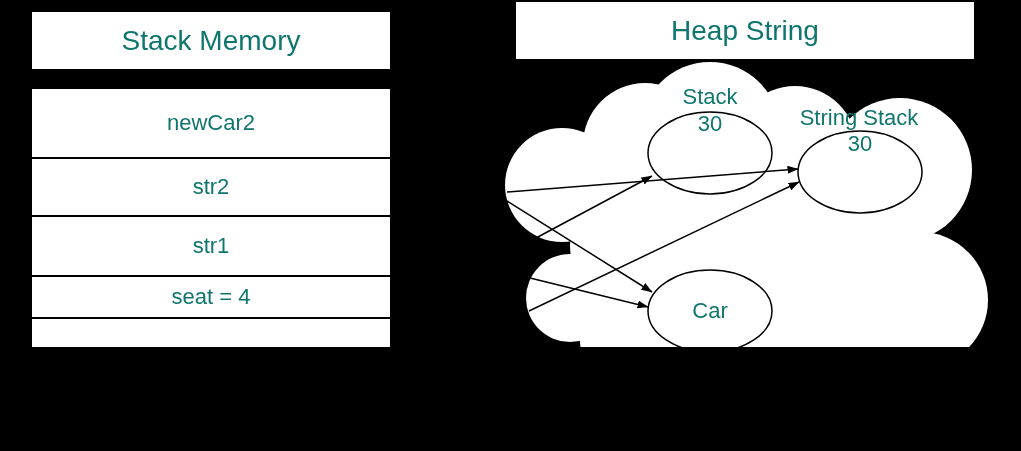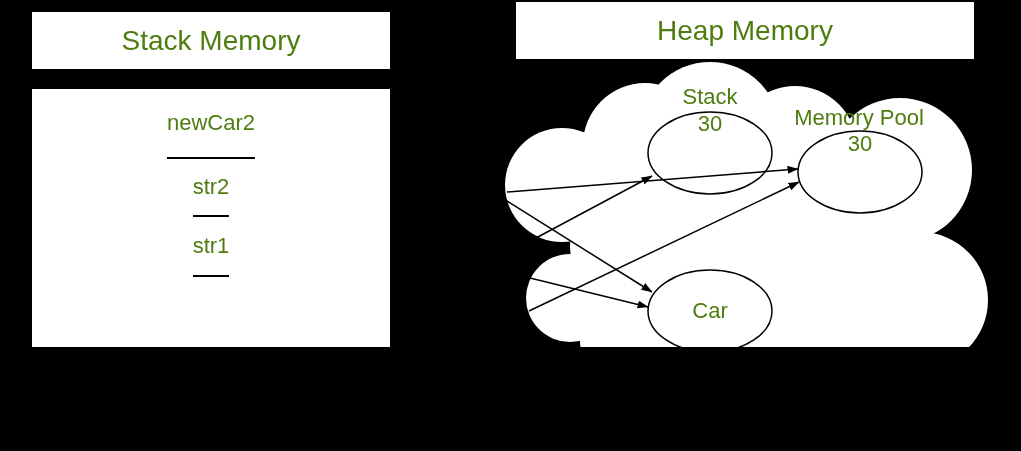--- a/index.html
+++ b/index.html
@@ -3,40 +3,39 @@
 <meta charset="utf-8">
 <style>
   html, body { margin: 0; padding: 0; background: #000; }
   #canvas {
     position: relative;
     width: 1021px;
     height: 347px;
     background: #000;
     overflow: hidden;
     font-family: "Liberation Sans", sans-serif;
-    color: #4d7c0f;
+    color: #0f766e;
   }
   .panel-title {
     position: absolute;
     background: #fff;
     display: flex;
     align-items: center;
     justify-content: center;
     font-size: 28px;
   }
   #stack-title { left: 32px; top: 12px; width: 358px; height: 57px; }
   #heap-title  { left: 516px; top: 2px; width: 458px; height: 57px; }
   #stack-box {
     position: absolute;
     left: 32px; top: 89px;
     width: 358px; height: 362px;
     background: #fff;
     display: flex;
     flex-direction: column;
-    align-items: center;
   }
   .stack-row {
     display: flex;
     align-items: center;
     justify-content: center;
     font-size: 22px;
     border-bottom: 2px solid #000;
     box-sizing: border-box;
     flex: 0 0 auto;
   }
@@ -53,21 +52,21 @@
 </head>
 <body>
 
 <div id="canvas">
 
   <div id="stack-title" class="panel-title">
     <span>Stack Memory</span>
   </div>
 
   <div id="heap-title" class="panel-title">
-    <span>Heap Memory</span>
+    <span>Heap String</span>
   </div>
 
   <svg id="diagram-svg" width="1021" height="451" viewBox="0 0 1021 451" xmlns="http://www.w3.org/2000/svg">
     <defs>
       <marker id="arrowhead" markerUnits="userSpaceOnUse" markerWidth="12" markerHeight="9" refX="10.5" refY="4" orient="auto">
         <path d="M0,0 L11,4 L0,8 Z" fill="#000000"></path>
       </marker>
     </defs>
     <g fill="#ffffff">
       <circle cx="562" cy="185" r="57"></circle>
@@ -92,30 +91,33 @@
         <line x1="507" y1="192" x2="798" y2="169" marker-end="url(#arrowhead)"></line>
         <line x1="507" y1="201" x2="652" y2="292" marker-end="url(#arrowhead)"></line>
         <line x1="536" y1="238" x2="652" y2="176" marker-end="url(#arrowhead)"></line>
         <line x1="530" y1="278" x2="648" y2="307" marker-end="url(#arrowhead)"></line>
         <line x1="529" y1="311" x2="799" y2="182" marker-end="url(#arrowhead)"></line>
       </g>
   </svg>
 
   <div class="heap-label" style="left:710px; top:97px">Stack</div>
   <div class="heap-label" style="left:710px; top:124px">30</div>
-  <div class="heap-label" style="left:859px; top:118px">Memory Pool</div>
+  <div class="heap-label" style="left:859px; top:118px">String Stack</div>
   <div class="heap-label" style="left:860px; top:144px">30</div>
   <div class="heap-label" style="left:710px; top:311px">Car</div>
 
   <div id="stack-box">
     <div class="stack-row" style="height:70px">
       <span>newCar2</span>
     </div>
     <div class="stack-row" style="height:58px">
       <span>str2</span>
     </div>
     <div class="stack-row" style="height:60px">
       <span>str1</span>
     </div>
+    <div class="stack-row" style="height:42px">
+      <span>seat = 4</span>
+    </div>
     <div class="stack-row last"></div>
   </div>
 
 </div>
 
 </body></html>

